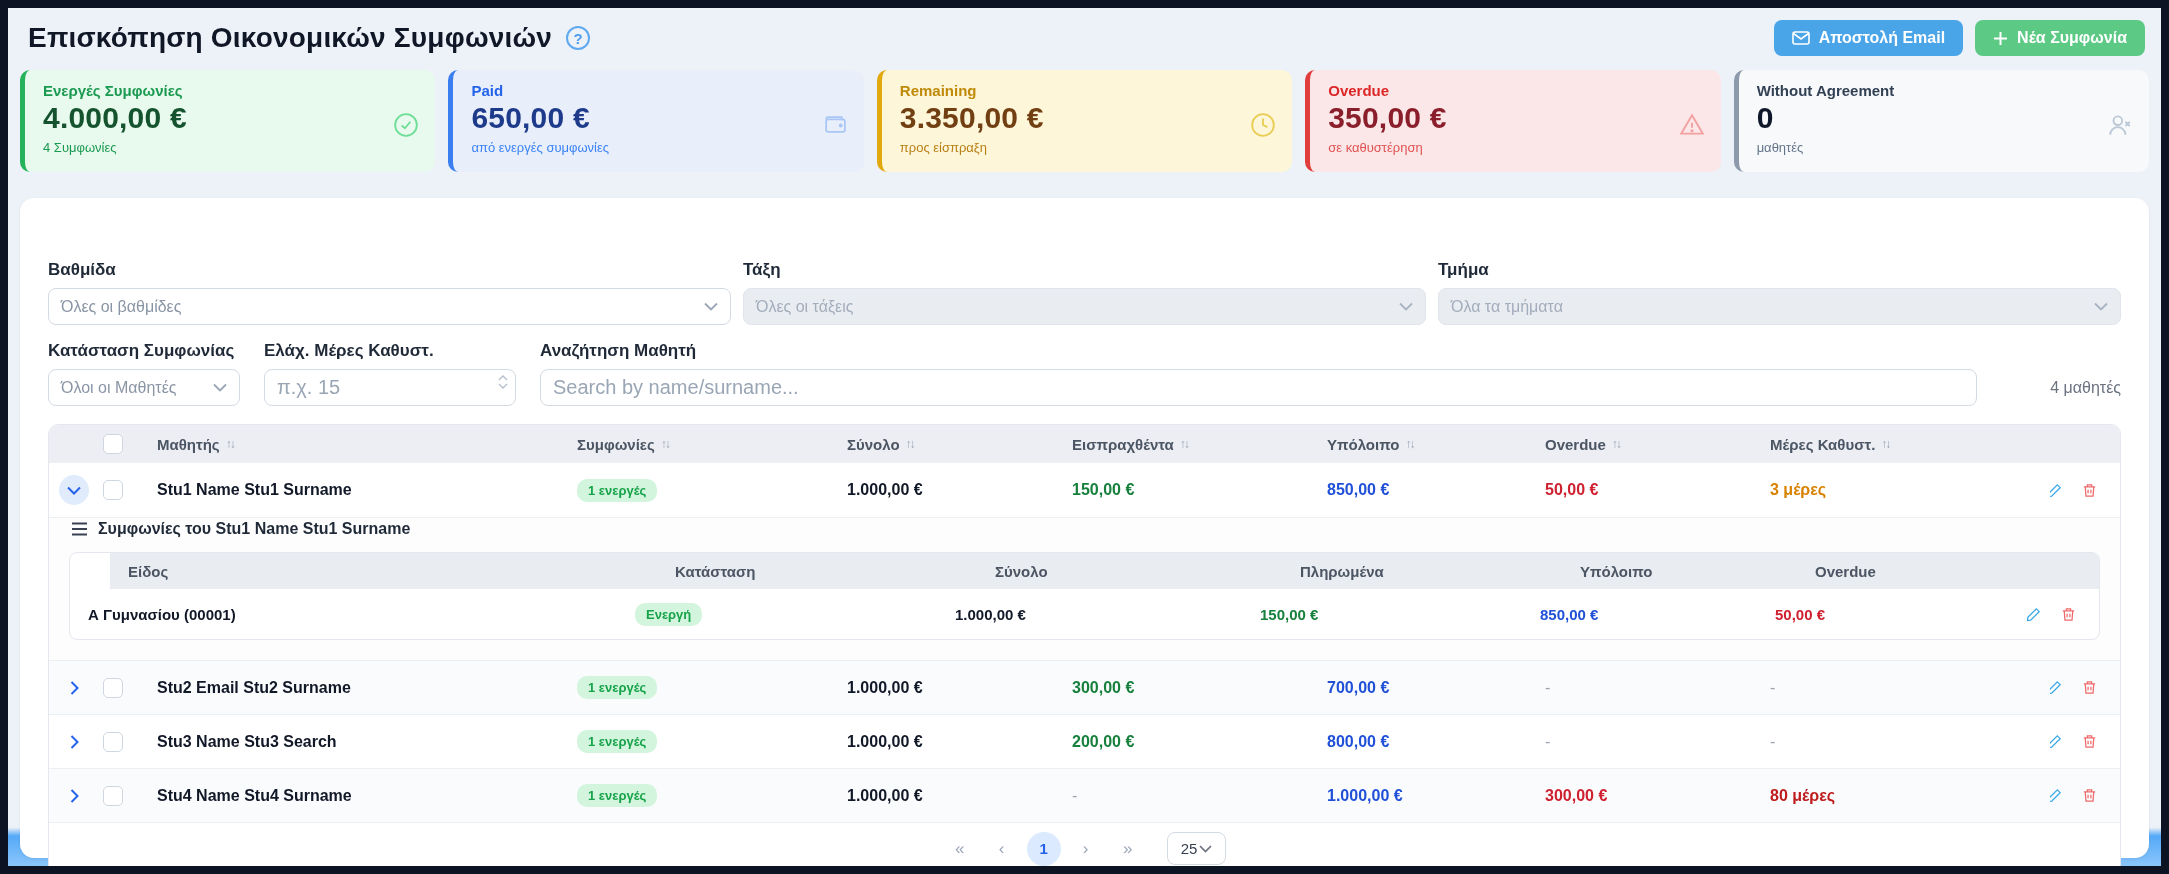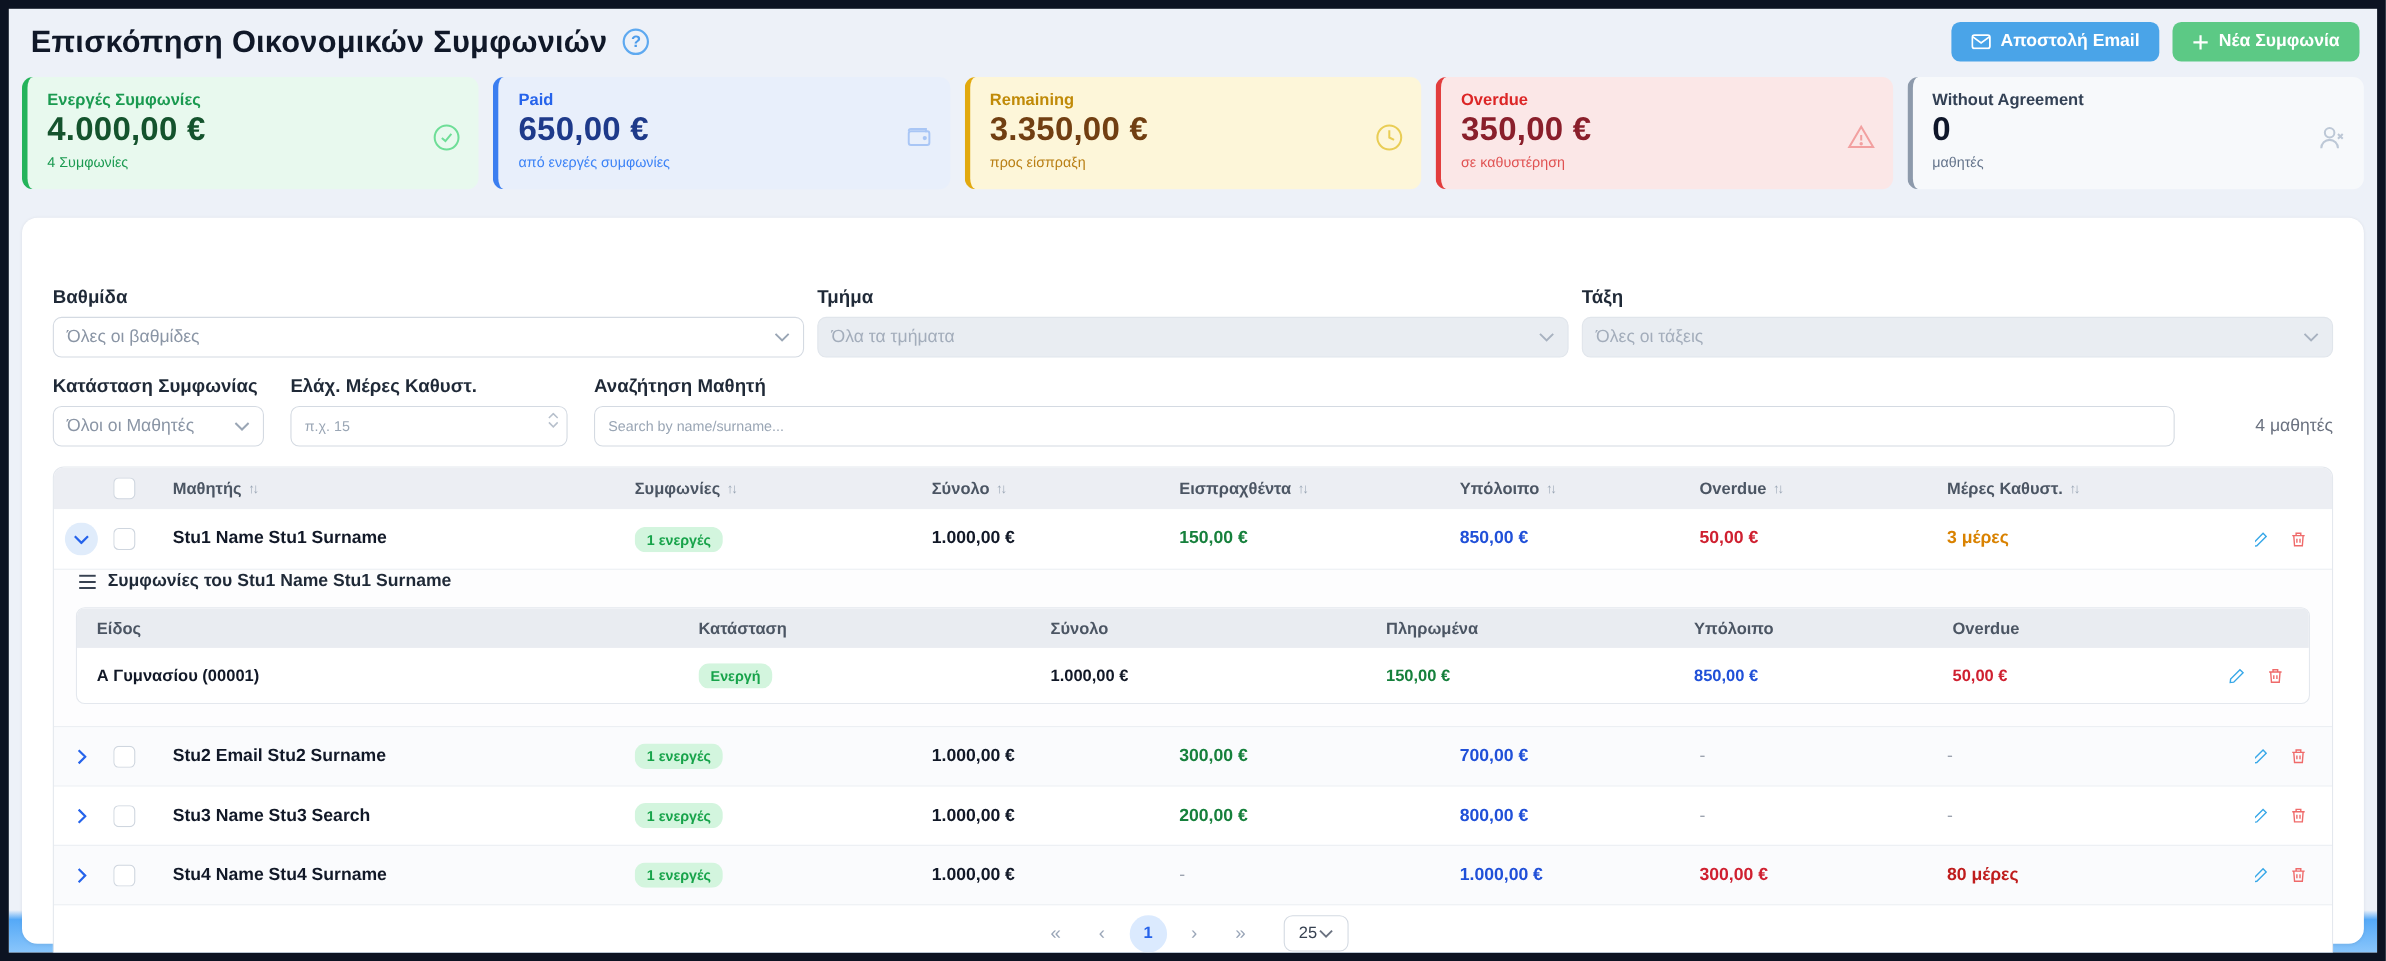--- a/index.html
+++ b/index.html
@@ -40,21 +40,21 @@
   .c5 .lbl{color:#334155;} .c5 .val{color:#0f172a;} .c5 .sub{color:#64748b;}
   
   .panel{ margin:26px 12px 0 12px; background:#fff; border-radius:14px; padding:22px 28px 30px 28px;
           box-shadow:0 1px 3px rgba(16,24,40,.08); height:660px; }
   .flabel{ font-size:17px; font-weight:bold; color:#1f2937; margin-bottom:8px; }
   .f-row1{ display:grid; grid-template-columns:1fr 1fr 1fr; gap:12px;margin-top:40px; }
   .f-row2{ display:grid; grid-template-columns:192px 252px 1fr 120px; gap:24px; margin-top:16px; align-items:end; }
   .sel{ height:37px; border:1px solid #d4dae2; border-radius:8px; background:#fff; display:flex; align-items:center;
         justify-content:space-between; padding:0 12px; font-size:16px; color:#8a95a5; cursor:pointer; }
   .sel.disabled{ background:#e9edf2; border-color:#e0e5eb; color:#a3adbb; cursor:default; }
-  .inp{ height:37px; width:100%; border:1px solid #d4dae2; border-radius:8px; padding:0 12px; font-size:13px;
+  .inp{ height:37px; width:100%; border:1px solid #d4dae2; border-radius:8px; padding:0 12px; font-size:20px;
         color:#374151; font-family:inherit; outline:none; }
   .inp::placeholder{ color:#9aa6b5; }
   .num-wrap{ position:relative; }
   .num-wrap .spin{ position:absolute; right:8px; top:6px; display:flex; flex-direction:column; gap:2px; color:#b7c0cc; }
   .count{ font-size:16px; color:#6b7280; padding-bottom:9px; white-space:nowrap; text-align:right; }
   
   .tablebox{ margin-top:18px; border:1px solid #e4e8ee; border-radius:10px; overflow:hidden; }
   .trow{ display:grid; grid-template-columns:54px 54px 420px 270px 225px 255px 218px 225px 280px 1fr; align-items:center; }
   .thead{ background:#eceef3; height:38px; font-size:15px; color:#4b5563; font-weight:600; }
   .thead .hcell{ display:flex; align-items:center; gap:6px; cursor:pointer; }
@@ -73,21 +73,21 @@
   .bold{ font-weight:bold; color:#111827; }
   .green{ color:#16803c; } .blue{ color:#2050d8; } .red{ color:#cf2030; font-weight:bold; }
   .orange{ color:#d98200; } .darkred{ color:#bf1d1d; } .grayd{ color:#9ca3af; font-weight:400; }
   .acts{ display:flex; gap:18px; justify-content:flex-end; padding-right:22px; }
   .icon-btn{ background:none; border:none; cursor:pointer; padding:0; display:flex; }
   
   .expanded{ background:#fdfdfe; border-top:1px solid #eceff3; padding:0 20px 20px 20px; }
   .exp-title{ display:flex; align-items:center; gap:10px; font-size:16px; font-weight:bold; color:#1f2937; margin:2px 0 14px 2px; }
   .subtable{ border:1px solid #e4e8ee; border-radius:8px; overflow:hidden; background:#fff; }
   .srow{ display:grid; grid-template-columns:565px 320px 305px 280px 235px 220px 1fr; align-items:center; }
-  .shead{ background:#e9ecf1; height:36px; font-size:15px; color:#4b5563; font-weight:600; }
+  .shead{ background:#e9ecf1; height:36px; font-size:15px; color:#4b5563; font-weight:600;margin-left:40px; }
   .sdata{ height:50px; font-size:15px; }
   .srow .cell:first-child{ padding-left:18px; }
   .stype{ color:#111827; font-weight:600; }
   
   .pager{ height:52px; border-top:1px solid #eceff3; display:flex; align-items:center; justify-content:center; gap:8px; background:#fff; }
   .pg{ background:none; border:none; color:#9aa6b8; font-size:17px; cursor:pointer; width:34px; height:34px; font-family:inherit; }
   .pg-cur{ background:#dbeafe; color:#2563eb; border-radius:50%; font-size:15px; font-weight:600; border:none; width:34px; height:34px; cursor:pointer; font-family:inherit; }
   .pagesize{ display:flex; align-items:center; gap:2px; border:1px solid #d4dae2; border-radius:8px;
              padding:7px 13px; font-size:15px; color:#374151; margin-left:14px; cursor:pointer; background:#fff; }
 </style>
@@ -175,32 +175,32 @@
       <div>
         <div class="flabel">Βαθμίδα</div>
         <div class="sel">
           <span>Όλες οι βαθμίδες</span>
           <svg width="14" height="9" viewBox="0 0 14 9" fill="none" stroke="#9aa6b5" stroke-width="1.8">
               <path d="M1 1.5 L7 7.5 L13 1.5"></path>
             </svg>
         </div>
       </div>
       <div>
+        <div class="flabel">Τάξη</div>
+        <div class="sel disabled">
+          <span>Όλες οι τάξεις</span>
+          <svg width="14" height="9" viewBox="0 0 14 9" fill="none" stroke="#a8b2c0" stroke-width="1.8">
+              <path d="M1 1.5 L7 7.5 L13 1.5"></path>
+            </svg>
+        </div>
+      </div>
+      <div>
         <div class="flabel">Τμήμα</div>
         <div class="sel disabled">
           <span>Όλα τα τμήματα</span>
-          <svg width="14" height="9" viewBox="0 0 14 9" fill="none" stroke="#a8b2c0" stroke-width="1.8">
-              <path d="M1 1.5 L7 7.5 L13 1.5"></path>
-            </svg>
-        </div>
-      </div>
-      <div>
-        <div class="flabel">Τάξη</div>
-        <div class="sel disabled">
-          <span>Όλες οι τάξεις</span>
           <svg width="14" height="9" viewBox="0 0 14 9" fill="none" stroke="#a8b2c0" stroke-width="1.8">
               <path d="M1 1.5 L7 7.5 L13 1.5"></path>
             </svg>
         </div>
       </div>
     </div>
 
     <div class="f-row2">
       <div>
         <div class="flabel">Κατάσταση Συμφωνίας</div>

